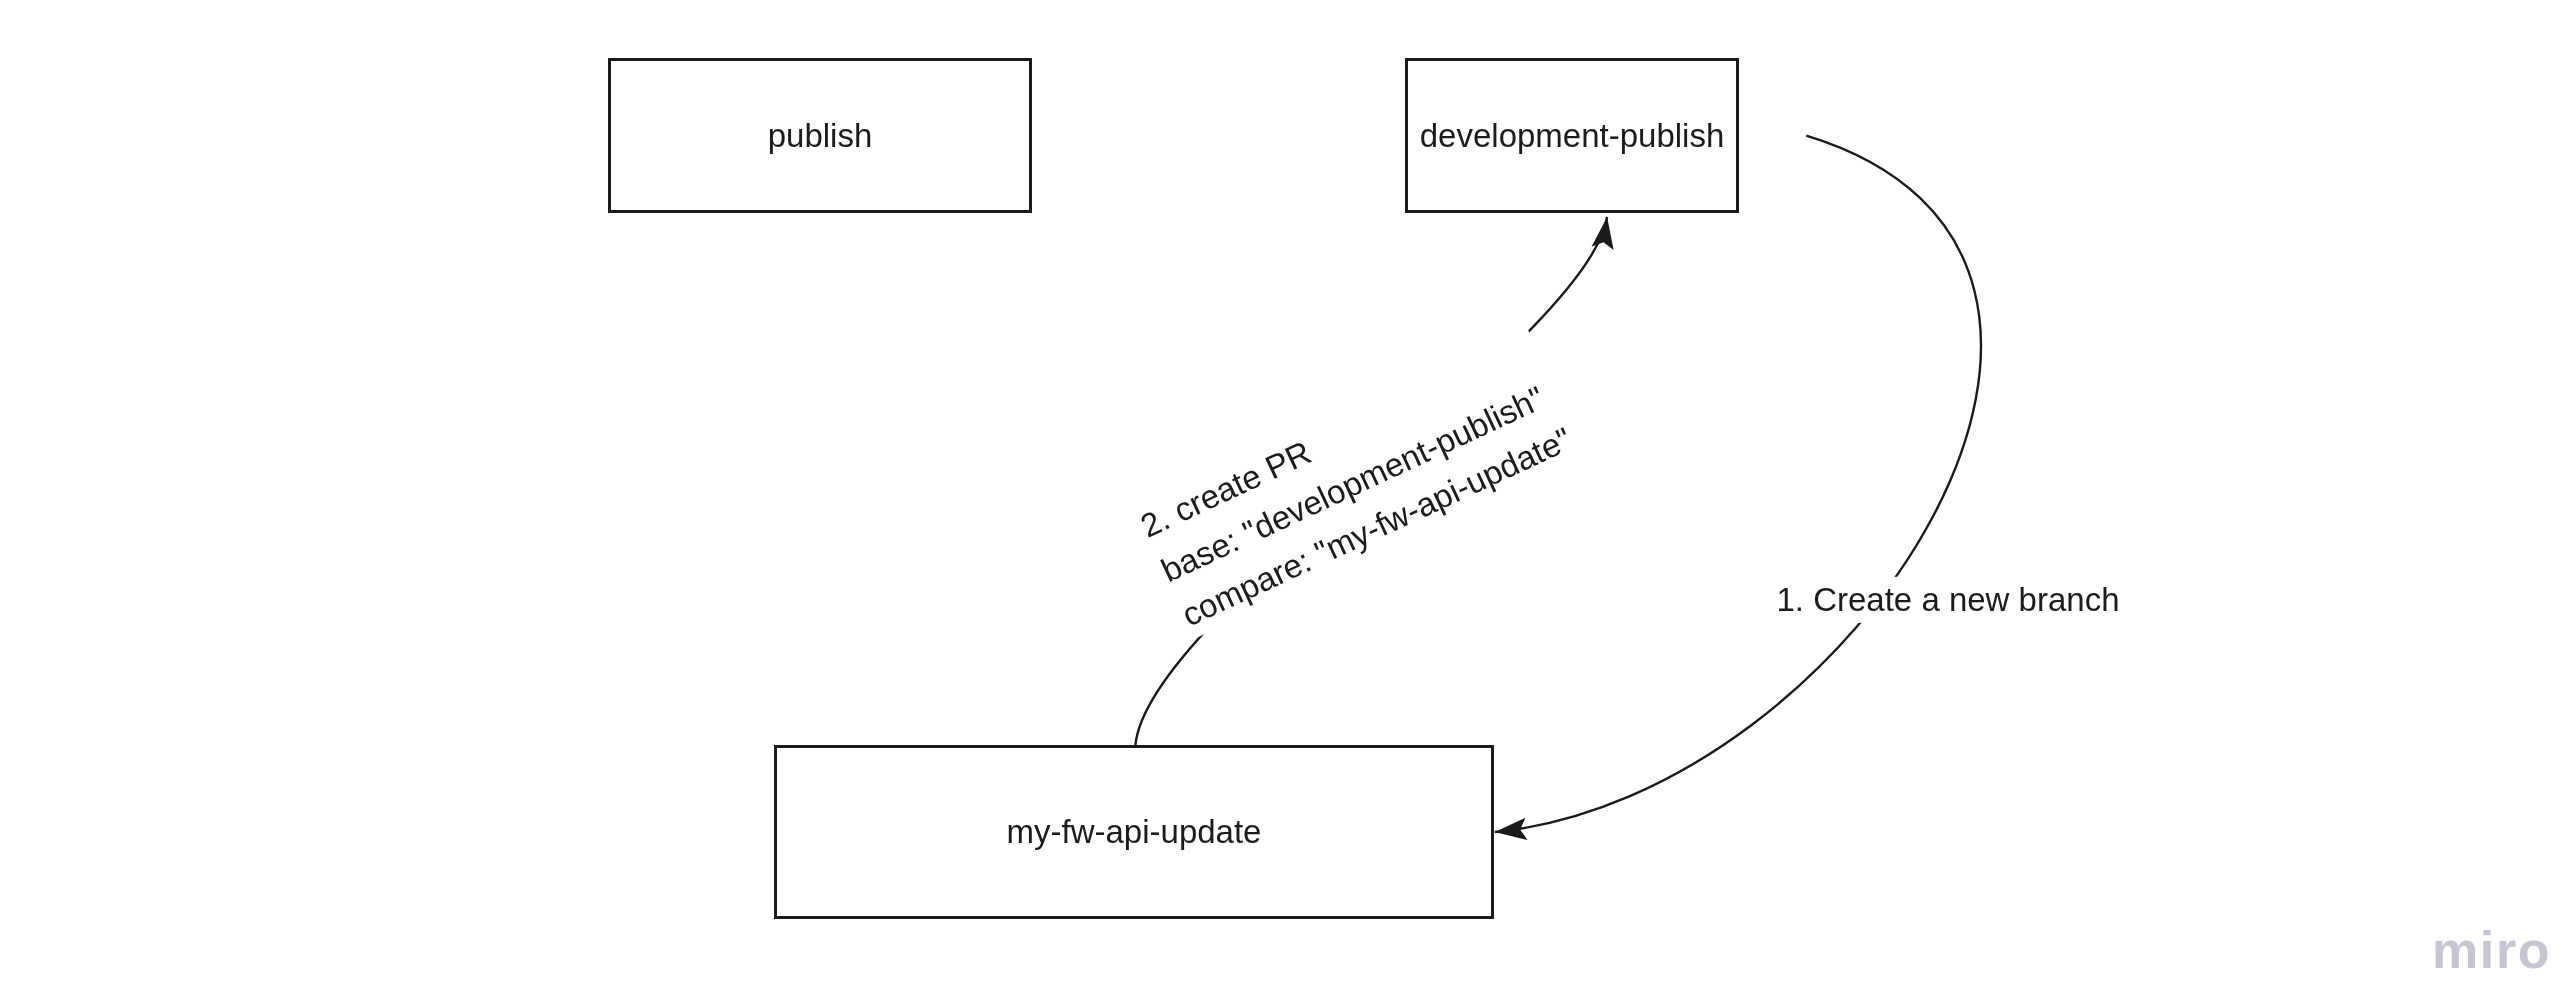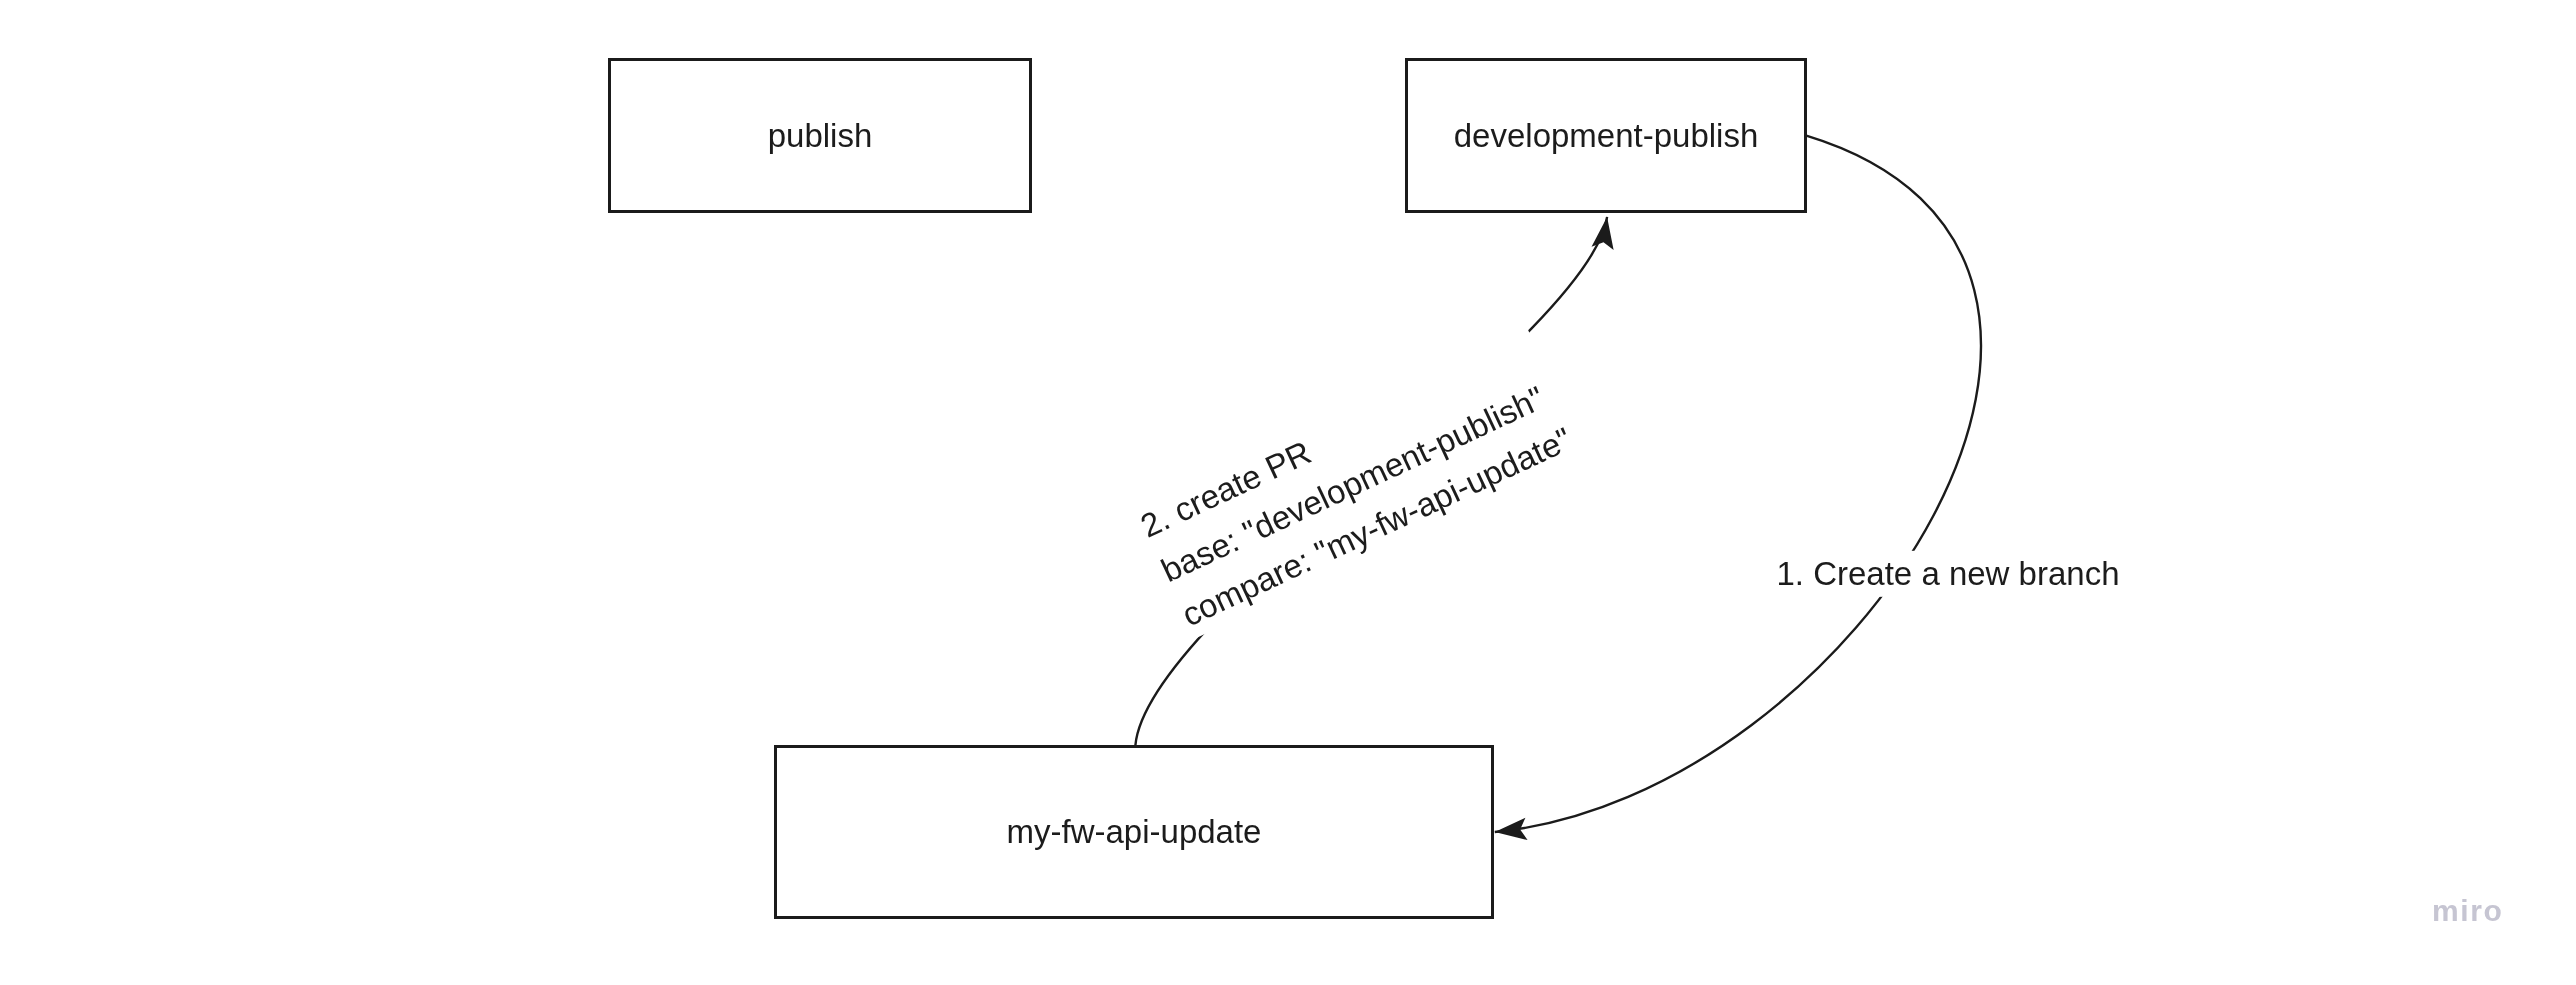--- a/index.html
+++ b/index.html
@@ -38,47 +38,47 @@
     border:3.2px solid var(--stroke-color);
     display:flex;
     align-items:center;
     justify-content:center;
     text-align:center;
     font-size:33px;
     line-height:46px;
     color:var(--text-color);
   }
   #node-publish{left:608px;top:58px;width:424px;height:155px;}
-  #node-development-publish{left:1405px;top:58px;width:402px;height:155px;}
+  #node-development-publish{left:1405px;top:58px;width:334px;height:155px;}
   #node-my-fw-api-update{left:774px;top:745px;width:720px;height:174px;text-align:right;}
   .edge-label{
     position:absolute;
     background:var(--canvas-bg);
     font-size:33px;
     color:var(--text-color);
     white-space:nowrap;
   }
   #label-create-branch{
-    left:1948px;top:574px;
+    left:1948px;top:600px;
     transform:translate(-50%,-50%);
     padding:3.2px 12.7px;
     line-height:40px;
   }
   #label-create-pr{
     left:1125px;top:509px;
     transform:rotate(-25deg);
     transform-origin:0 0;
     padding:0 8px;
     line-height:49px;
     text-align:left;
   }
   .watermark{
     position:absolute;
-    left:2432px;top:894px;
-    font-size:30px;
+    left:2432px;top:920px;
+    font-size:52px;
     font-weight:700;
     letter-spacing:1.6px;
     color:var(--watermark-color);
     user-select:none;
   }
 </style>
 </head>
 <body>
 
 <div class="canvas">

